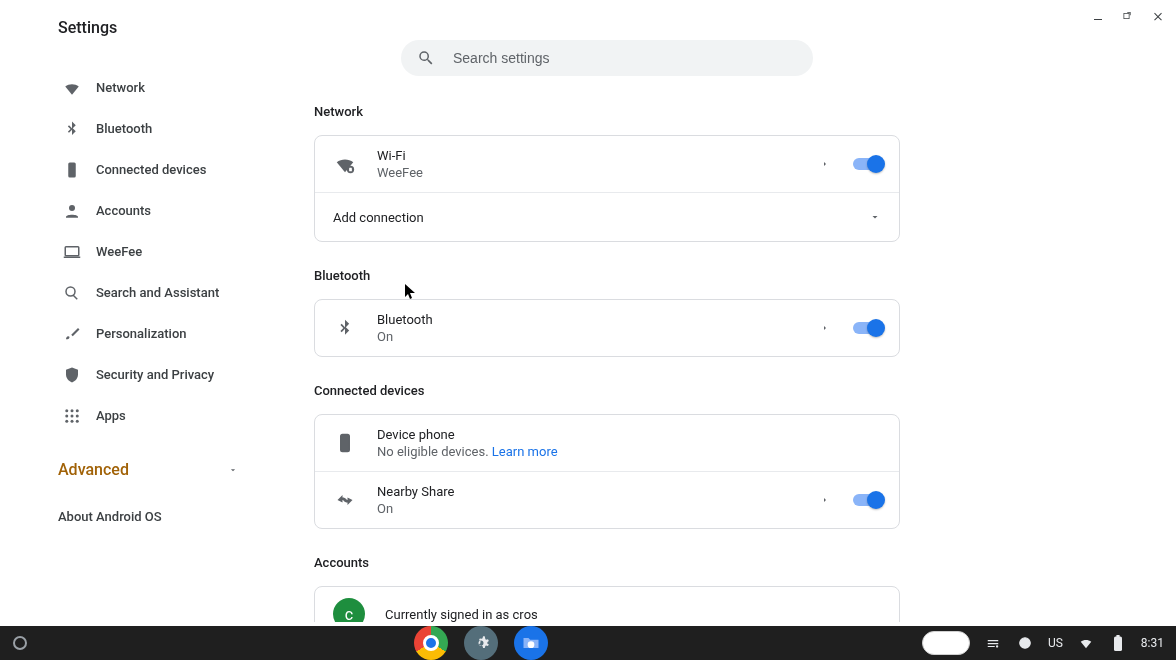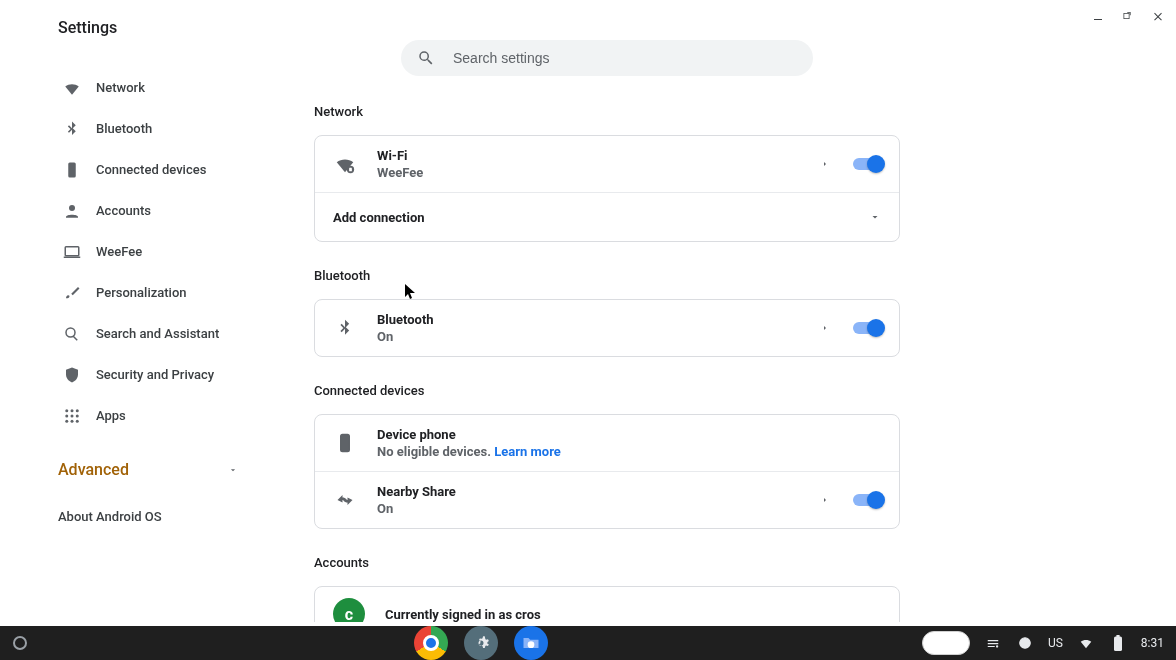--- a/index.html
+++ b/index.html
@@ -81,21 +81,20 @@
   border: 1px solid #dadce0;
   border-radius: 8px;
   background: #fff;
 }
 .divider { height: 1px; background: #e8eaed; }
 .row {
   display: flex; align-items: center;
   min-height: 56px;
   padding: 0 18px;
   cursor: pointer;
-  font-weight: bold;
 }
 .row.short { min-height: 48px;}
 .row .lead-icon {
   width: 24px; height: 24px;
   margin-right: 20px;
   display: flex; align-items: center; justify-content: center;
   color: #5f6368;
 }
 .row-text { flex: 1; display: flex; flex-direction: column; }
 .row-title { font-size: 13px; color: #202124; }
@@ -205,33 +204,33 @@
         <svg width="18" height="18" viewBox="0 0 24 24">
             <rect x="3" y="5" width="18" height="12" rx="1" fill="none" stroke="#5f6368" stroke-width="2"></rect>
             <rect x="1" y="18" width="22" height="2"></rect>
           </svg>
       </span>
       <span class="label">WeeFee</span>
     </li>
     <li class="nav-item">
       <span class="icon">
         <svg width="18" height="18" viewBox="0 0 24 24">
-            <path d="M20 4l-9 9 2 2 9-9-2-2zM7 15c-2 0-3 2-3 4 1 0 3 0 4-1s1-3-1-3z"></path>
-          </svg>
-      </span>
-      <span class="label">Personalization</span>
-    </li>
-    <li class="nav-item">
-      <span class="icon">
-        <svg width="18" height="18" viewBox="0 0 24 24">
             <circle cx="10" cy="10" r="6" fill="none" stroke="#5f6368" stroke-width="2"></circle>
             <rect x="14" y="14" width="8" height="2" transform="rotate(45 14 14)"></rect>
           </svg>
       </span>
       <span class="label">Search and Assistant</span>
+    </li>
+    <li class="nav-item">
+      <span class="icon">
+        <svg width="18" height="18" viewBox="0 0 24 24">
+            <path d="M20 4l-9 9 2 2 9-9-2-2zM7 15c-2 0-3 2-3 4 1 0 3 0 4-1s1-3-1-3z"></path>
+          </svg>
+      </span>
+      <span class="label">Personalization</span>
     </li>
     <li class="nav-item">
       <span class="icon">
         <svg width="18" height="18" viewBox="0 0 24 24">
             <path d="M12 2l8 3v6c0 5-3 9-8 11-5-2-8-6-8-11V5l8-3z"></path>
           </svg>
       </span>
       <span class="label">Security and Privacy</span>
     </li>
     <li class="nav-item">

